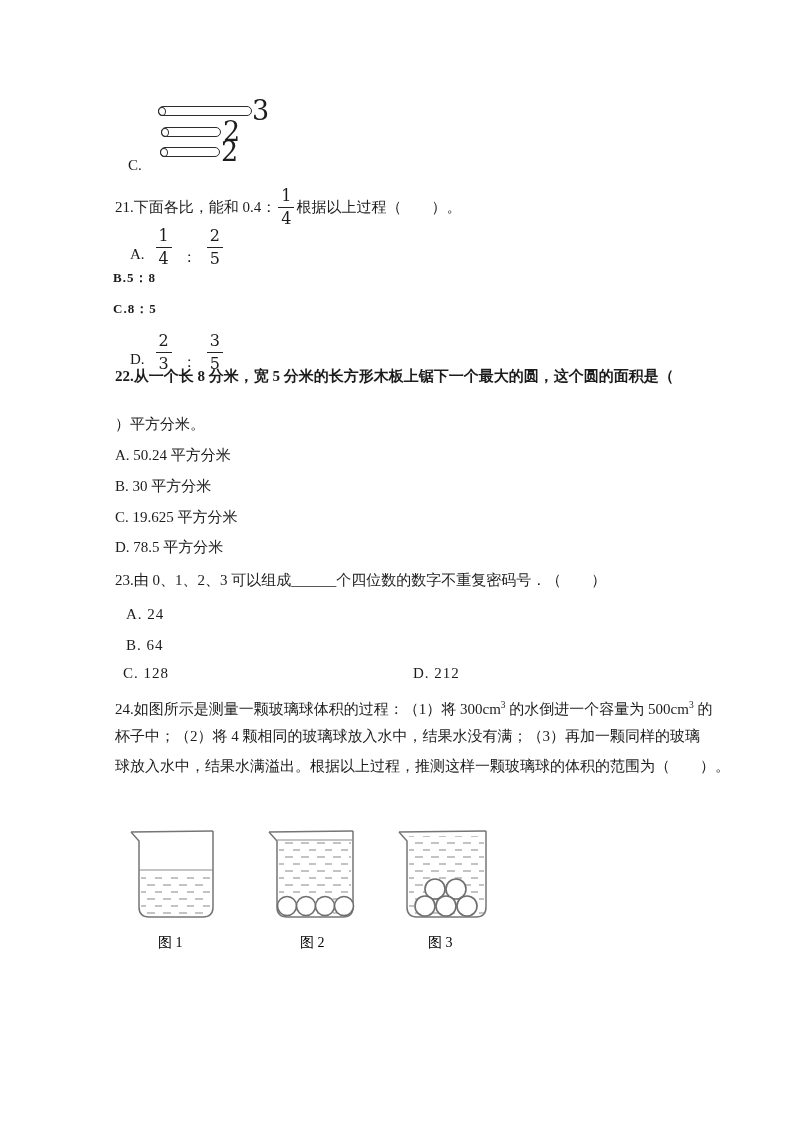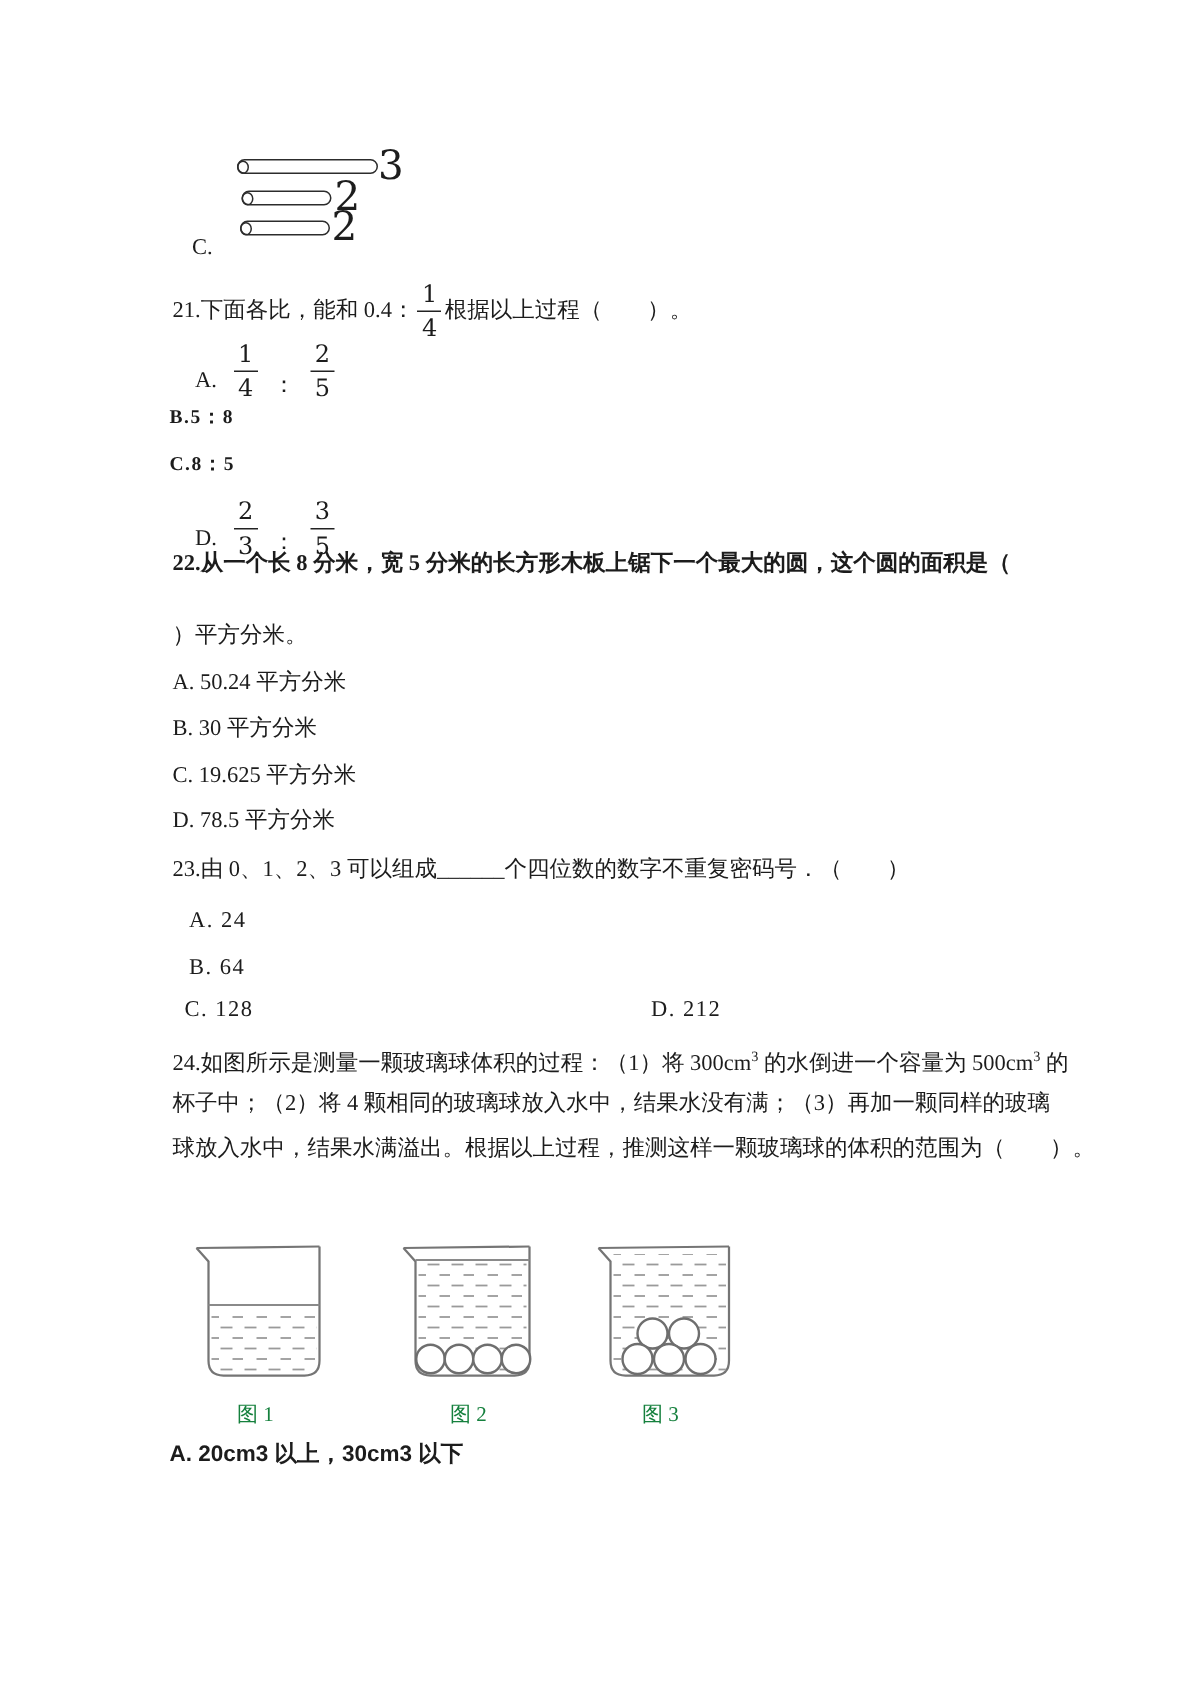--- a/index.html
+++ b/index.html
@@ -22,21 +22,21 @@
   .frac .fn{display:block;padding:0 3px 3px;border-bottom:1.5px solid #222;}
   .frac .fd{display:block;padding-top:3px;}
   .opt-label{align-self:flex-end;margin:0 9px 7px 0;}
   .sep{align-self:flex-end;margin:0 8px 4px 8px;}
   
   .rod{position:absolute;height:8px;background:#fff;border:1.7px solid #2c2c2c;border-radius:5px;}
   .rod .rod-end{position:absolute;left:-1px;top:0px;width:6px;height:7px;
        border:1.3px solid #2c2c2c;border-radius:50%;}
   .rod-label{position:absolute;font-family:"DejaVu Serif",serif;font-size:27px;line-height:27px;color:#1d1d1d;}
   .sup{font-size:9.5px;vertical-align:6px;}
-  .caption{font-size:14px;color:#15803d;}
+  .caption{font-size:14px;color:#000000;}
   .bottom-opt{font-family:"Liberation Sans","DejaVu Sans",sans-serif;font-weight:bold;font-size:15px;}
 </style>
 </head>
 <body>
 
 <div class="page">
 
   <div class="rod" style="left:158px;top:106px;width:92px;">
       <span class="rod-end"></span>
     </div>
@@ -96,21 +96,21 @@
   <div class="abs cn" style="left:115px;top:416px;">）平方分米。</div>
   <div class="abs cn" style="left:115px;top:447px;">A. 50.24 平方分米</div>
   <div class="abs cn" style="left:115px;top:478px;">B. 30 平方分米</div>
   <div class="abs cn" style="left:115px;top:509px;">C. 19.625 平方分米</div>
   <div class="abs cn" style="left:115px;top:539px;">D. 78.5 平方分米</div>
 
   <div class="abs cn" style="left:115px;top:572px;">23.由 0、1、2、3 可以组成______个四位数的数字不重复密码号．（　　）</div>
   <div class="abs monoopt" style="left:126px;top:606px;">A. 24</div>
   <div class="abs monoopt" style="left:126px;top:637px;">B. 64</div>
   <div class="abs monoopt" style="left:123px;top:665px;">C. 128</div>
-  <div class="abs monoopt" style="left:413px;top:665px;margin-left:21px;">D. 212</div>
+  <div class="abs monoopt" style="left:413px;top:665px;">D. 212</div>
 
   <div class="abs cn" style="left:115px;top:697px;">
     <span>24.如图所示是测量一颗玻璃球体积的过程：（1）将 300cm</span><span class="sup">3</span><span> 的水倒进一个容量为 500cm</span><span class="sup">3</span><span> 的</span>
   </div>
   <div class="abs cn" style="left:115px;top:728px;">杯子中；（2）将 4 颗相同的玻璃球放入水中，结果水没有满；（3）再加一颗同样的玻璃</div>
   <div class="abs cn" style="left:115px;top:758px;">球放入水中，结果水满溢出。根据以上过程，推测这样一颗玻璃球的体积的范围为（　　）。</div>
 
   <svg class="abs" style="left:128px;top:824px;" width="362" height="102" viewBox="0 0 362 102">
     <defs>
       <pattern id="waterDash" width="16" height="14" patternUnits="userSpaceOnUse">
@@ -146,15 +146,14 @@
       <circle cx="27" cy="80" r="10" fill="#ffffff" stroke="#6e6e6e" stroke-width="1.6"></circle>
       <circle cx="48" cy="80" r="10" fill="#ffffff" stroke="#6e6e6e" stroke-width="1.6"></circle>
       <circle cx="69" cy="80" r="10" fill="#ffffff" stroke="#6e6e6e" stroke-width="1.6"></circle>
     </g>
   </svg>
 
   <span class="abs caption" style="left:158px;top:934px;">图 1</span>
   <span class="abs caption" style="left:300px;top:934px;">图 2</span>
   <span class="abs caption" style="left:428px;top:934px;">图 3</span>
 
-  <div class="abs bottom-opt" style="left:113px;top:960px;">A. 20cm3 以上，30cm3 以下</div>
 
 </div>
 
 </body></html>

